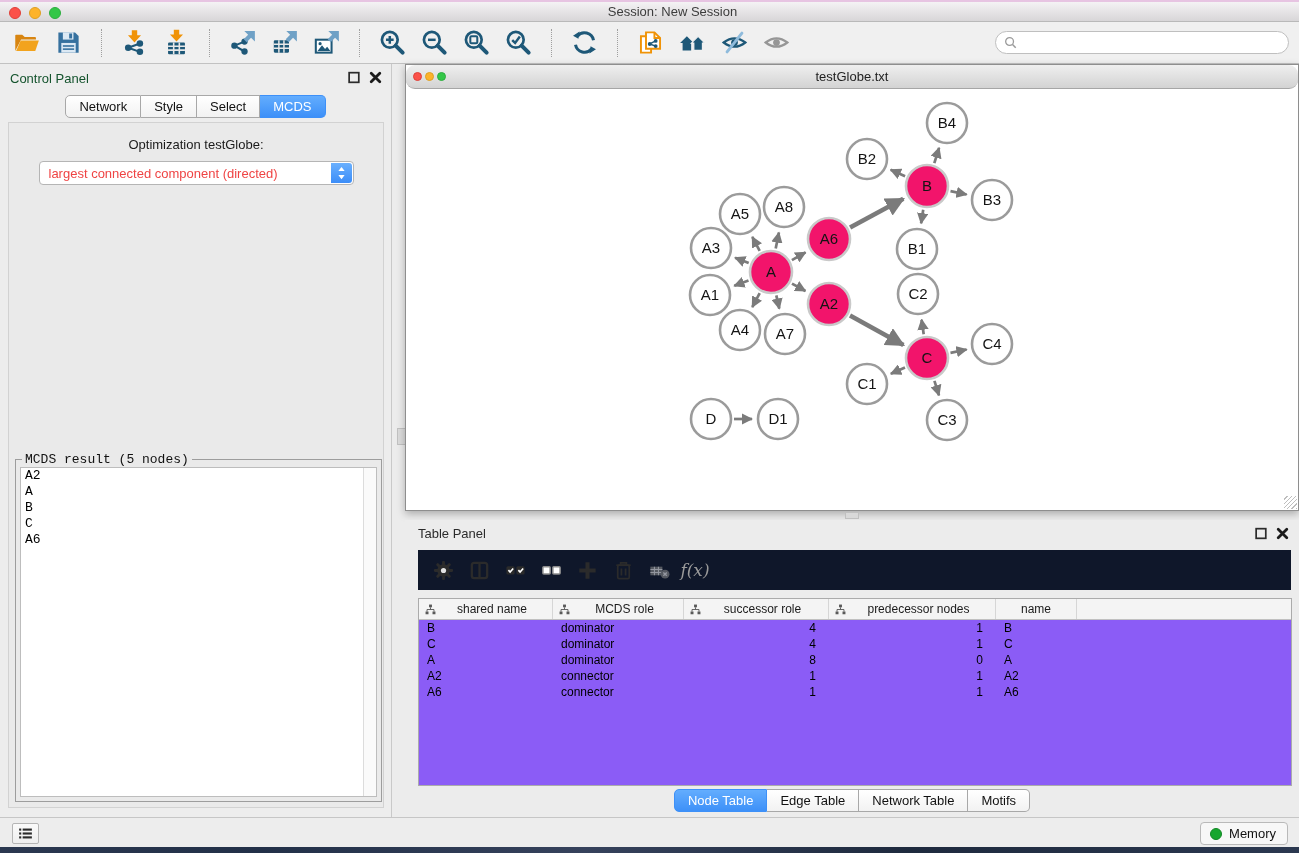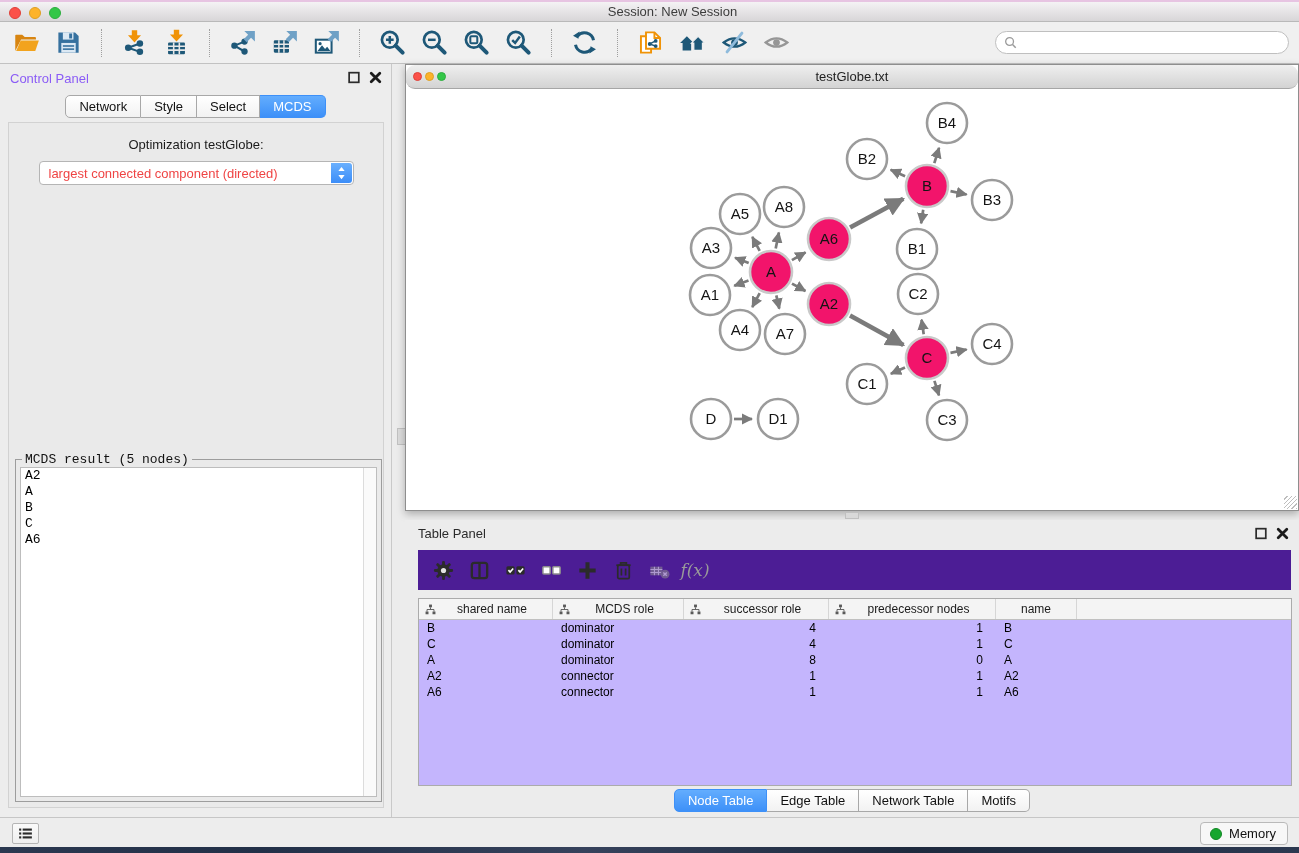--- a/index.html
+++ b/index.html
@@ -26,21 +26,21 @@
   .tb-btn svg { width:27px; height:27px; }
   .tb-sep { width:1px; height:28px; border-left:1px dotted #9F9F9F; margin:0 7px; }
   .search { margin-left:auto; width:294px; height:23px; border:1px solid #BFBFBF; border-radius:12px;
     background:#fff; display:flex; align-items:center; padding:0 8px; gap:5px; }
   .search input { border:none; outline:none; flex:1; font:12px "Liberation Sans",sans-serif; background:transparent; }
 
   
   .control-panel { position:absolute; left:0; top:64px; width:392px; height:753px;
     background:#EDEDED; border-right:1px solid #C9C9C9; }
   .cp-header { position:relative; height:28px; }
-  .cp-title { position:absolute; left:10px; top:7px; font-size:13px; color:#8b5cf6; }
+  .cp-title { position:absolute; left:10px; top:7px; font-size:13px; color:#14532d; }
   .win-icons { position:absolute; right:8px; top:6px; display:flex; gap:6px; }
   .win-icons svg { width:15px; height:15px; }
   .cp-tabs { position:absolute; top:31px; left:0; right:0; display:flex; justify-content:center; }
   .seg-tab { font-size:13px; padding:3px 13px; background:linear-gradient(#FFFFFF,#F2F2F2);
     border:1px solid #A8A8A8; border-left:none; color:#111; cursor:default; }
   .seg-tab:first-child { border-left:1px solid #A8A8A8; border-radius:5px 0 0 5px; }
   .seg-tab:last-child { border-radius:0 5px 5px 0; }
   .seg-tab.active { background:linear-gradient(#63ADFE,#3D90F8); border-color:#3D90F8; color:#fff; }
   .cp-content { position:absolute; left:8px; top:58px; width:376px; height:686px;
     background:#EAEAEA; border:1px solid #D2D2D2; }
@@ -77,27 +77,27 @@
   .nw-title { text-align:center; font-size:13px; color:#222; line-height:24px; }
   .nw-canvas { position:absolute; left:0; right:0; top:25px; bottom:0; background:#fff; overflow:hidden; }
   .nw-canvas svg { position:absolute; left:0; top:0; }
   .resize-grip { position:absolute; right:1px; bottom:1px; width:13px; height:13px;
     background:repeating-linear-gradient(135deg, transparent 0 2px, #ADADAD 2px 3px); opacity:.8; }
 
   
   .table-panel { position:absolute; left:405px; top:520px; width:894px; height:297px; background:#ECECEC; }
   .tp-title { position:absolute; left:13px; top:6px; font-size:13px; color:#2B2B2B; }
   .table-panel .win-icons { top:6px; right:9px; }
-  .tp-toolbar { position:absolute; left:13px; top:30px; width:873px; height:40px; background:#4c1d95;
+  .tp-toolbar { position:absolute; left:13px; top:30px; width:873px; height:40px; background:#0f172a;
     display:flex; align-items:center; padding-left:13px; gap:12px; }
   .tp-btn { width:24px; height:24px; border:none; background:transparent; display:flex;
     align-items:center; justify-content:center; padding:0; }
   .tp-btn svg { width:23px; height:23px; }
   .fx { font-family:"DejaVu Serif", serif; font-style:italic; font-size:17px; color:#9A9A9A; }
-  .tp-table { position:absolute; left:13px; top:78px; width:874px; height:188px; background:#c4b5fd;
+  .tp-table { position:absolute; left:13px; top:78px; width:874px; height:188px; background:#8b5cf6;
     border:1px solid #ABABAB; overflow:hidden; }
   .tp-thead { display:flex; height:21px; background:#F4F4F4; border-bottom:1px solid #C0C0C0; }
   .th { display:flex; align-items:center; border-right:1px solid #D6D6D6; font-size:12px; color:#1B1B1B;
     padding:0 4px; }
   .th .col-icon { width:11px; height:11px; margin-left:2px; flex:none; }
   .th .th-label { flex:1; text-align:center; }
   .th.filler { border-right:none; flex:1; }
   .tr { display:flex; height:16px; }
   .td { font-size:12px; color:#000; line-height:16px; white-space:nowrap; overflow:hidden; }
   .td.left { padding-left:8px; text-align:left; }

